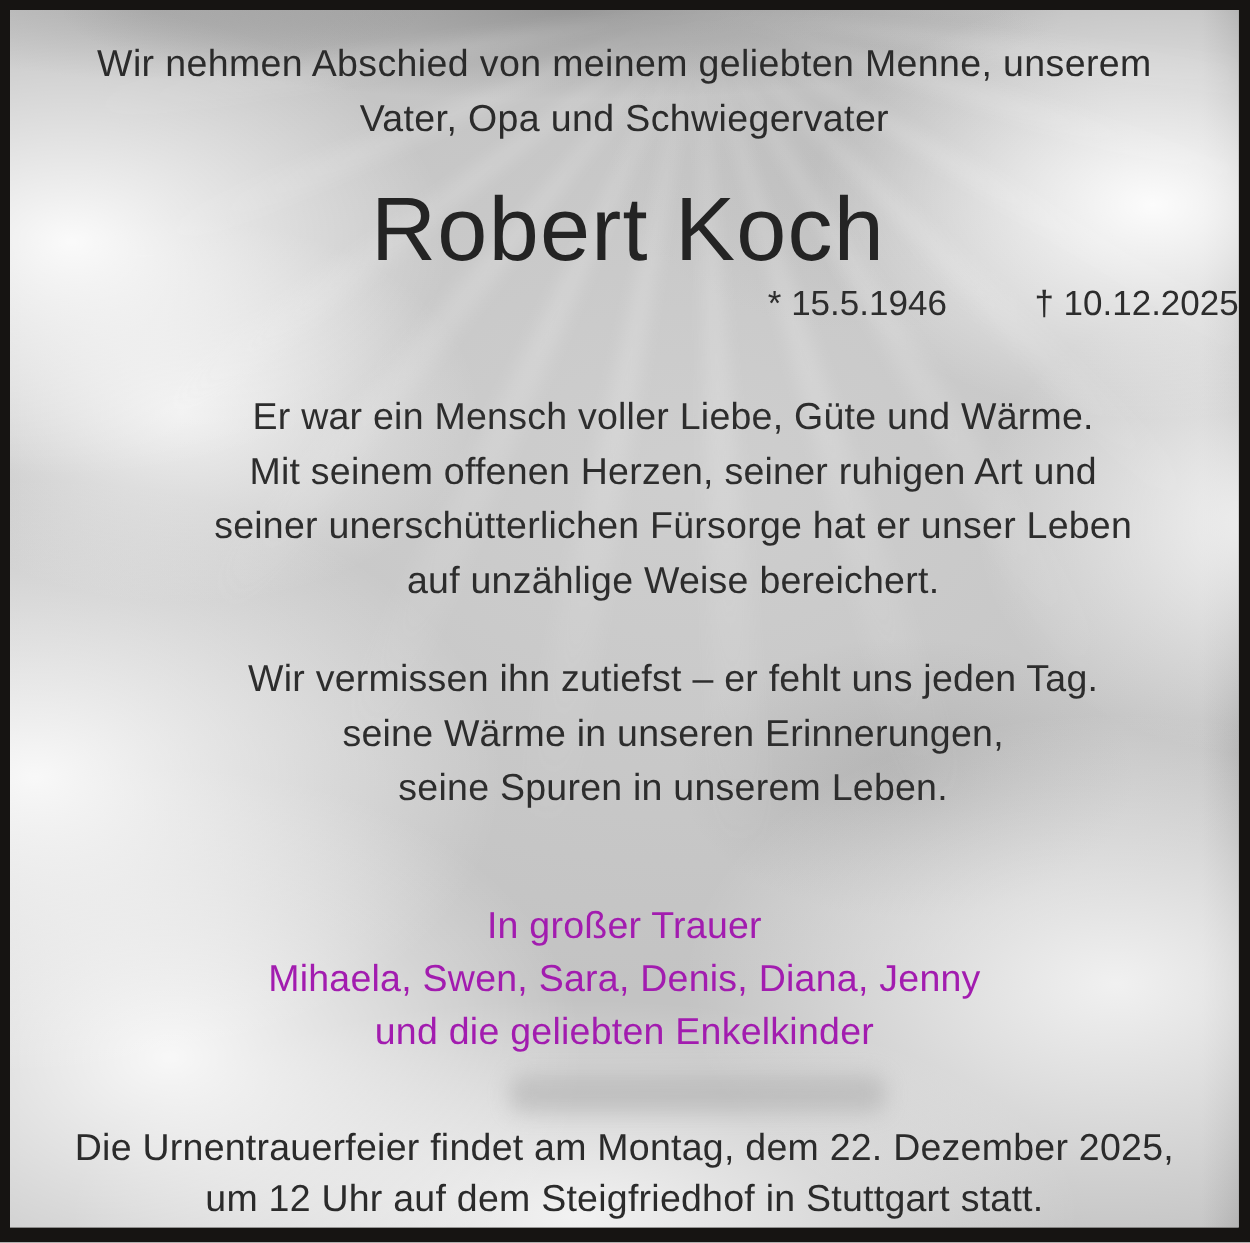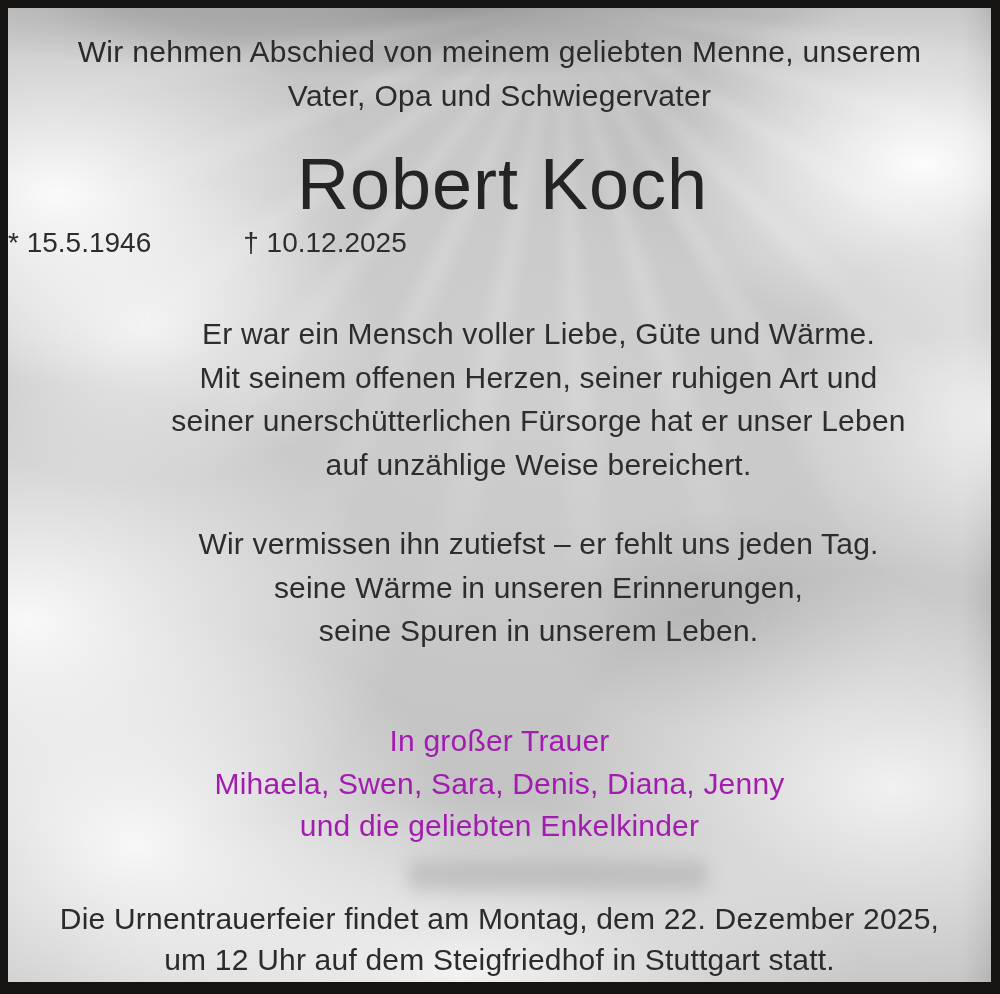--- a/index.html
+++ b/index.html
@@ -91,22 +91,22 @@
     font-size: 72px;
     line-height: 78px;
     font-weight: 400;
     color: #242424;
     letter-spacing: 1px;
   }
 
   .dates {
     top: 216px;
     display: flex;
-    justify-content: flex-start;
-    gap: 92px;
+    justify-content: flex-end;
+    gap: 70px;
     font-size: 28px;
     line-height: 38px;
     color: #2d2d2d;
   }
 
   .para {
     font-size: 30px;
     line-height: 43.5px;
     letter-spacing: .2px;
     color: #2d2d2d;

